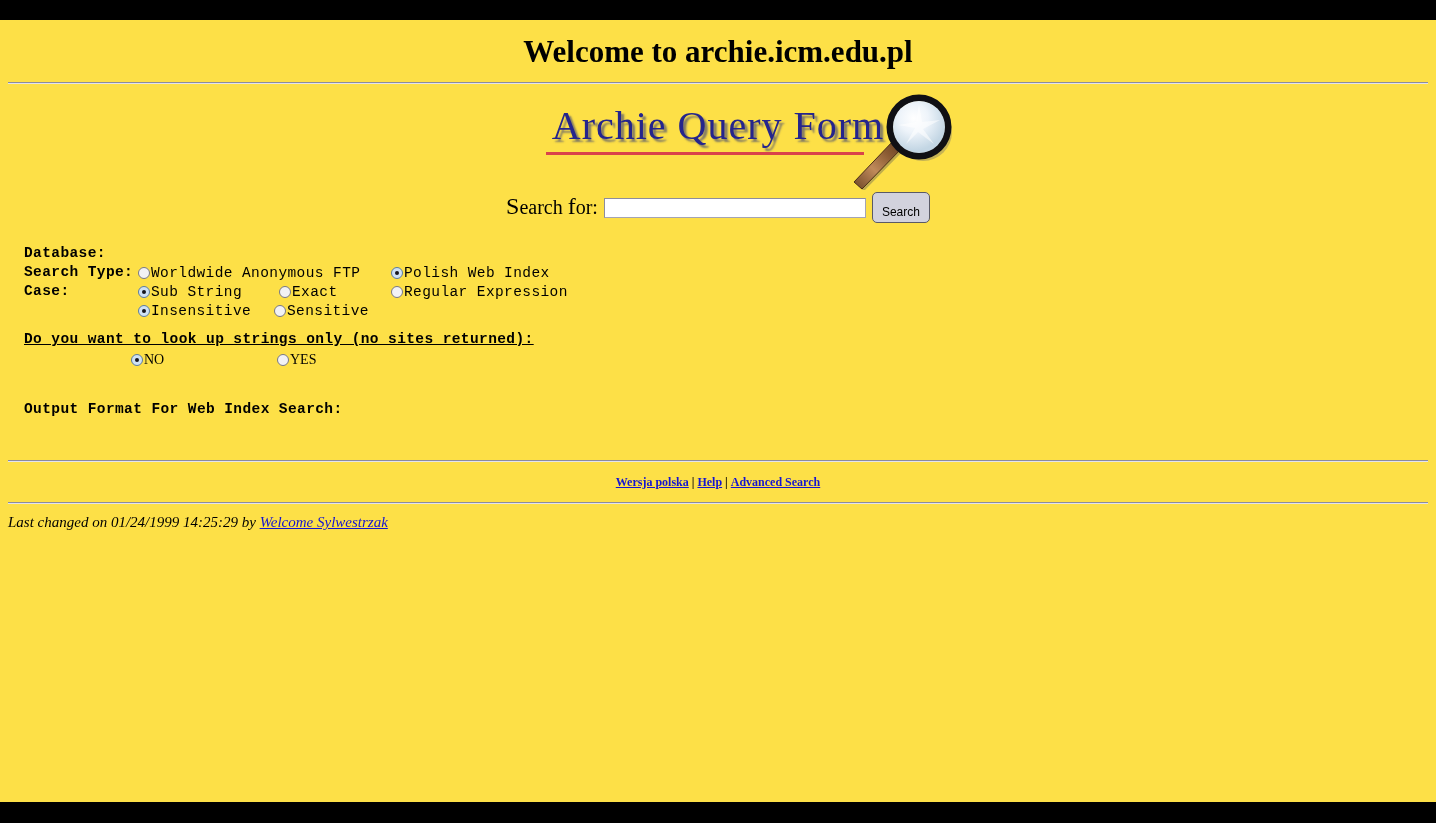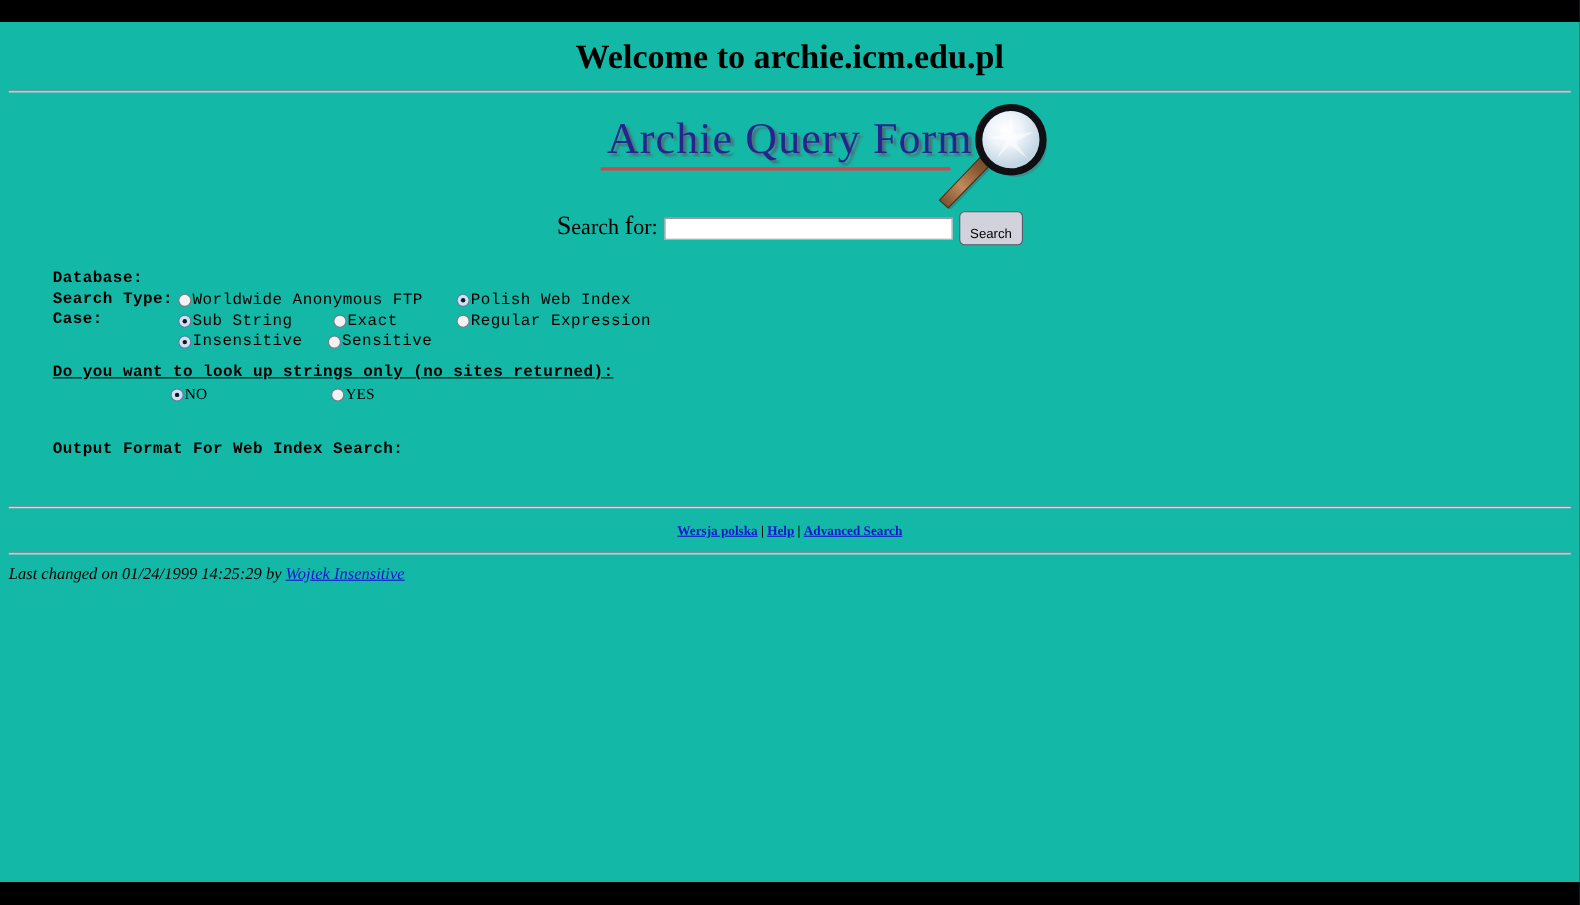--- a/index.html
+++ b/index.html
@@ -13,21 +13,21 @@
     background: #000000;
     font-family: "Liberation Serif", serif;
     overflow: hidden;
   }
   .page {
     position: absolute;
     left: 0;
     top: 20px;
     width: 1436px;
     height: 782px;
-    background: #14b8a6;
+    background: #fde047;
     overflow: hidden;
   }
   .topbar {
     position: absolute;
     left: 0; top: 0;
     width: 1436px; height: 20px;
     background: #000000;
   }
   .bottombar {
     position: absolute;
@@ -130,21 +130,21 @@
     border: 1px solid #5a5a66;
     border-radius: 5px;
     padding: 12px 9px 3px 9px;
     vertical-align: middle;
     cursor: pointer;
   }
 
   .form-area {
     position: relative;
     margin-top: 18px;
-    padding-left: 48px;
+    padding-left: 24px;
     font-family: "Liberation Mono", monospace;
     font-size: 14.5px;
     color: #000000;
   }
   .opt-grid {
     position: relative;
     height: 58px;
   }
   .opt-row {
     position: relative;
@@ -394,18 +394,18 @@
   <hr class="rule spacer-rule">
 
   <div class="footer-links">
     <a href="#">Wersja polska</a><span class="sep">|</span><a href="#">Help</a><span class="sep">|</span><a href="#">Advanced Search</a>
   </div>
 
   <hr class="rule">
 
   <div class="lastchanged">
     <span>Last changed on 01/24/1999 14:25:29 by</span>
-    <a href="#">Wojtek Insensitive</a>
+    <a href="#">Welcome Sylwestrzak</a>
   </div>
 
 </div>
 
 <div class="bottombar"></div>
 
 </body></html>

